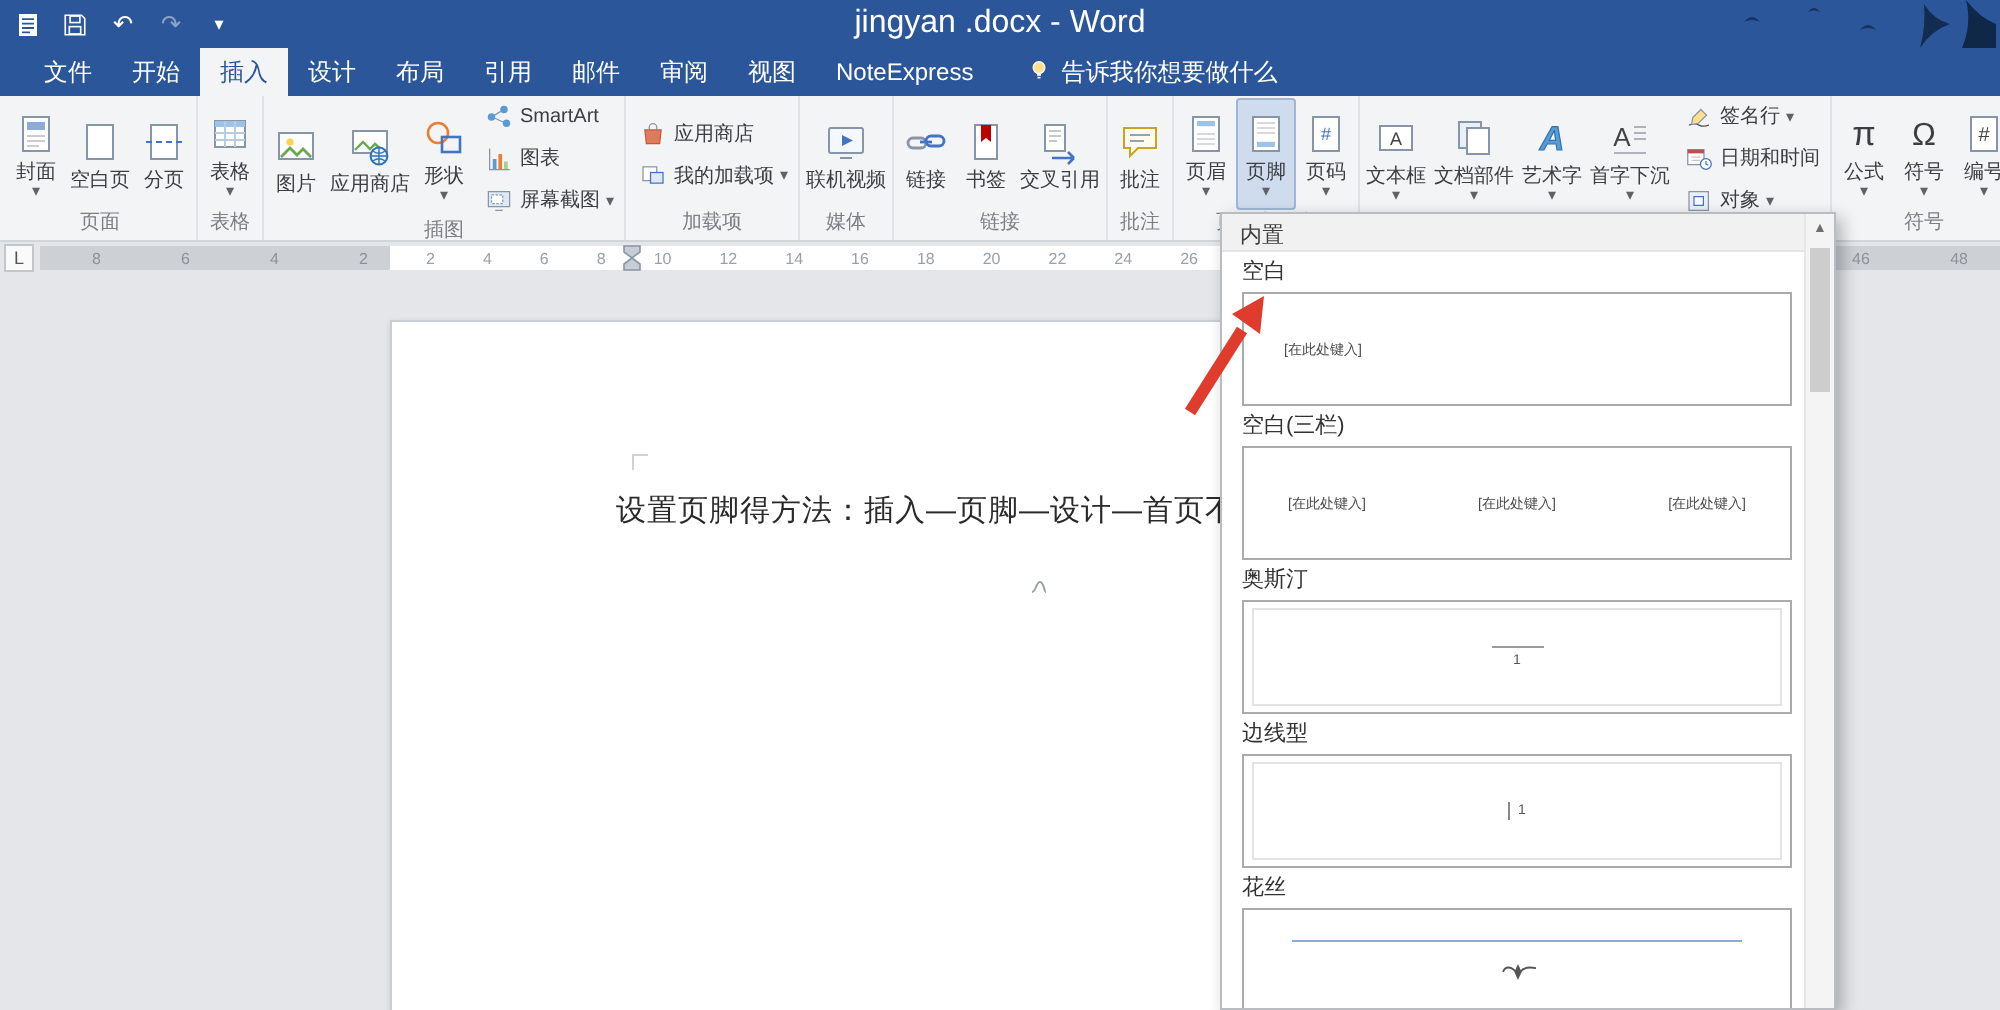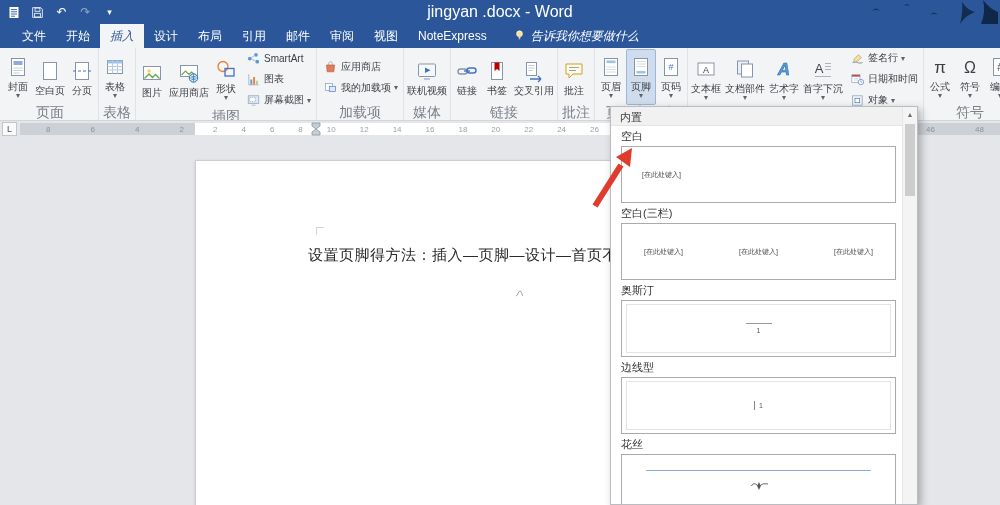--- a/index.html
+++ b/index.html
@@ -19,32 +19,32 @@
   .qat-btn.sm { font-size:9px; }
   .title { flex:1; text-align:center; font-size:16px; color:#fff; }
   .deco { position:absolute; right:2px; top:0; height:24px; }
 
   
   .tabrow { position:absolute; left:0; top:24px; right:0; height:24px;
     background:var(--blue); display:flex; align-items:flex-end; padding-left:12px; }
   .tabs { display:flex; height:24px; }
   .tab { height:24px; line-height:24px; padding:0 10px; font-size:12px;
     color:#fff; white-space:nowrap; }
-  .tab.active { background:var(--ribbonbg); color:var(--blue);font-style:italic; }
+  .tab.active { background:var(--ribbonbg); color:var(--blue); }
   .tellme { display:flex; align-items:center; gap:5px; color:#fff;
-    font-size:12px; height:24px; margin-left:16px; white-space:nowrap;font-style:italic; }
+    font-size:12px; height:24px; margin-left:16px; white-space:nowrap; }
 
   
   .ribbon { position:absolute; left:0; top:48px; right:0; height:73px;
     background:var(--ribbonbg); border-bottom:1px solid #d2d5d9;
     display:flex; align-items:stretch; padding-left:2px; overflow:hidden; }
   .rgroup { display:flex; flex-direction:column; border-right:1px solid #dfe2e6;
     padding:1px 1px 0; }
   .rrow { flex:1; display:flex; align-items:stretch; }
-  .glabel { height:15px; font-size:14px; color:#7b7f86; text-align:center;
+  .glabel { height:15px; font-size:10px; color:#7b7f86; text-align:center;
     line-height:14px; white-space:nowrap; padding:0 3px; }
   .rbtn-big { display:flex; flex-direction:column; align-items:center;
     justify-content:center; padding:0 1px; min-width:30px;
     border:1px solid transparent; border-radius:2px; }
   .rbtn-big.pressed { background:#cfdcee; border-color:#9fb6d6; }
   .blab { font-size:10px; color:#3b3e43; margin-top:1px; line-height:11px;
     white-space:nowrap; text-align:left; }
   .caret { font-size:8px; color:#5f6368; line-height:8px; }
   .rstack { display:flex; flex-direction:column; justify-content:center;
     gap:3px; padding:0 1px; }

